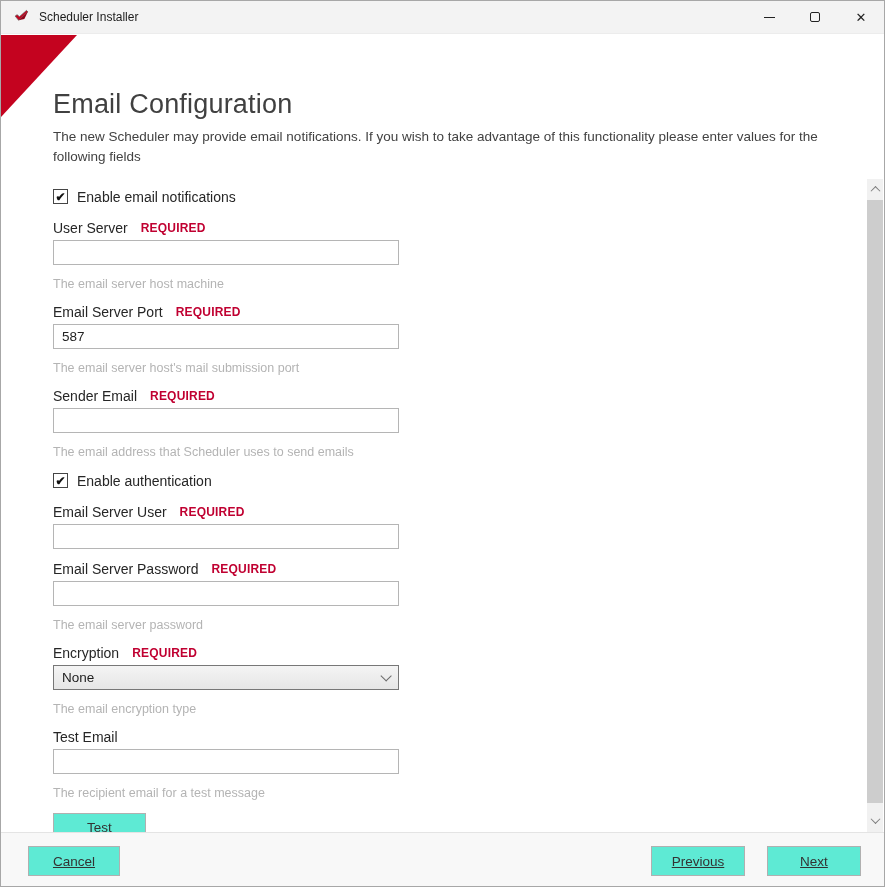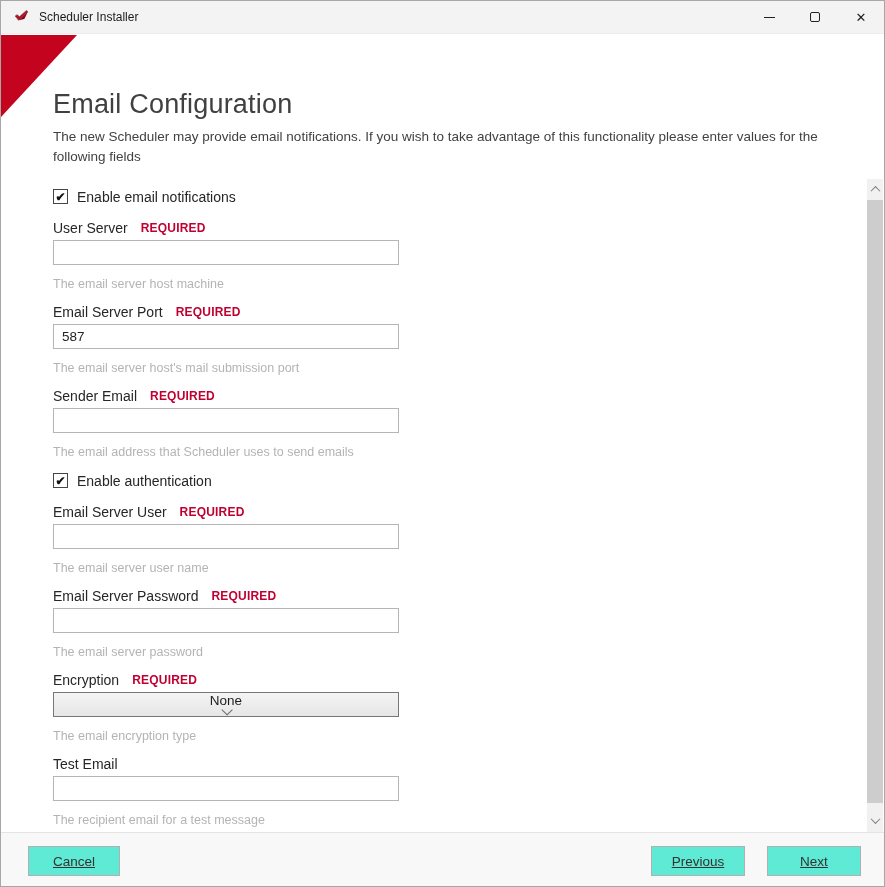--- a/index.html
+++ b/index.html
@@ -87,21 +87,21 @@
     font-size: 13.5px; color: #222;
     padding: 0 8px; outline: none;
   }
   .help-text { margin-top: 12px; height: 15px; font-size: 12.5px; color: #b4b4b4; }
 
   .select-box {
     margin-top: 3px; width: 346px; height: 25px;
     border: 1px solid #777777;
     background: linear-gradient(#f4f4f4, #e6e6e6);
     display: flex; align-items: center;
-    padding: 0 8px; cursor: default; flex-direction: column;
+    padding: 0 8px; cursor: default;
   }
   .select-value { font-size: 13.5px; color: #1d1d1d; flex: 1; }
   .select-chevron {
     width: 8px; height: 8px; margin-right: 2px;
     border-right: 1.5px solid #6b6b6b; border-bottom: 1.5px solid #6b6b6b;
     transform: rotate(45deg) translateY(-3px);
   }
 
   .btn {
     font-family: "Liberation Sans", sans-serif;
@@ -211,21 +211,20 @@
         <span class="checkbox">✔</span>
         <span class="cblabel">Enable authentication</span>
       </div>
 
       <div class="group">
         <div class="label-row">
           <span class="field-label">Email Server User</span>
           <span class="required-badge" style="color: rgb(192, 0, 49);">REQUIRED</span>
         </div>
         <input class="text-input" type="text" value="" style="">
-        <div class="help-text">The email server user name</div>
       </div>
 
       <div class="group">
         <div class="label-row">
           <span class="field-label">Email Server Password</span>
           <span class="required-badge" style="color: rgb(192, 0, 49);">REQUIRED</span>
         </div>
         <input class="text-input" type="text" value="" style="">
         <div class="help-text">The email server password</div>
       </div>

